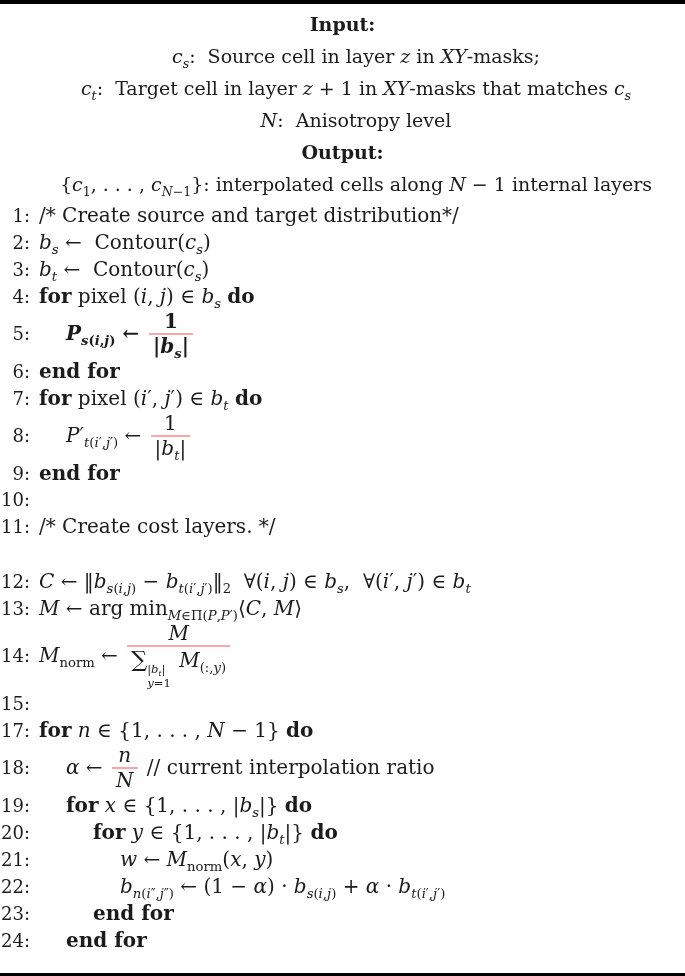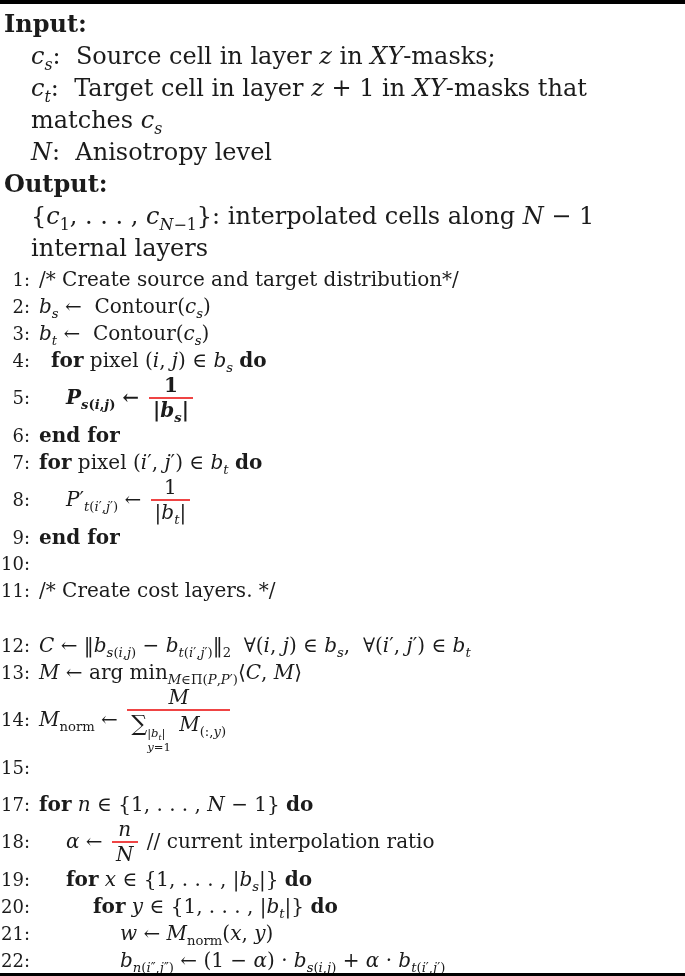--- a/index.html
+++ b/index.html
@@ -24,21 +24,22 @@
   }
   .hrule.bottom {
     border-top-width: 3px;
     position: absolute;
     bottom: 0;
     left: 0;
   }
   
   .header {
     padding: 4px 4px 0 4px;
-    font-size: 24px;
+    font-size: 19px;
+    text-align: center;
   }
   .kw-line {
     font-weight: bold;
     line-height: 32px;
   }
   .header-item {
     padding-left: 27px;
     line-height: 32px;
   }
   
@@ -77,21 +78,21 @@
     text-align: center;
     margin: 0 3px;
     line-height: 1.15;
   }
   .frac .num {
     display: block;
     padding: 0 4px;
   }
   .frac .den {
     display: block;
-    border-top: 2px solid #ef4444;
+    border-top: 2px solid #fca5a5;
     padding: 0 4px;
   }
   
   .sum {
     font-size: 112%;
   }
   .lims {
     display: inline-flex;
     flex-direction: column;
     font-size: 58%;
@@ -133,21 +134,21 @@
     <span class="stmt" style="padding-left: 0px;"><i>b</i><sub><i>s</i></sub> ← &nbsp;Contour(<i>c</i><sub><i>s</i></sub>)</span>
   </div>
 
   <div class="line">
     <span class="lineno">3:</span>
     <span class="stmt" style="padding-left: 0px;"><i>b</i><sub><i>t</i></sub> ← &nbsp;Contour(<i>c</i><sub><i>s</i></sub>)</span>
   </div>
 
   <div class="line">
     <span class="lineno">4:</span>
-    <span class="stmt" style="padding-left: 0px; margin-left: 12px;"><b>for</b> pixel (<i>i</i>, <i>j</i>) ∈ <i>b</i><sub><i>s</i></sub> <b>do</b></span>
+    <span class="stmt" style="padding-left: 0px;"><b>for</b> pixel (<i>i</i>, <i>j</i>) ∈ <i>b</i><sub><i>s</i></sub> <b>do</b></span>
   </div>
 
   <div class="line">
     <span class="lineno">5:</span>
     <span class="stmt" style="padding-left: 27px; font-weight: bold;"><i>P</i><sub><i>s</i>(<i>i</i>,<i>j</i>)</sub> ← <span class="frac">
             <span class="num">1</span>
             <span class="den">|<i>b</i><sub><i>s</i></sub>|</span>
           </span></span>
   </div>
 
@@ -206,21 +207,21 @@
   </div>
 
   <div class="line">
     <span class="lineno">15:</span>
     <span class="stmt" style="padding-left: 0px;"></span>
   </div>
 
 
   <div class="line">
     <span class="lineno">17:</span>
-    <span class="stmt" style="padding-left: 0px; margin-top: 10px;"><b>for</b> <i>n</i> ∈ {1, . . . , <i>N</i> − 1} <b>do</b></span>
+    <span class="stmt" style="padding-left: 0px;"><b>for</b> <i>n</i> ∈ {1, . . . , <i>N</i> − 1} <b>do</b></span>
   </div>
 
   <div class="line">
     <span class="lineno">18:</span>
     <span class="stmt" style="padding-left: 27px;"><i>α</i> ← <span class="frac">
             <span class="num"><i>n</i></span>
             <span class="den"><i>N</i></span>
           </span> // current interpolation ratio</span>
   </div>
 

